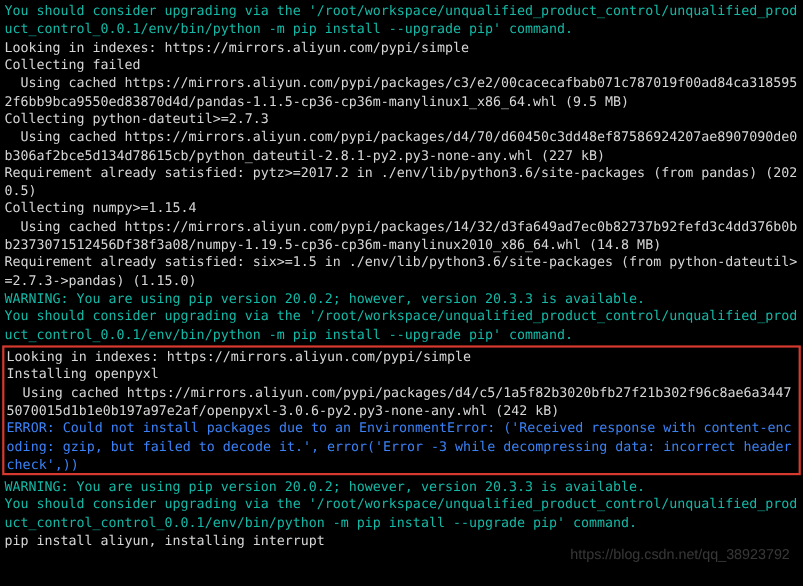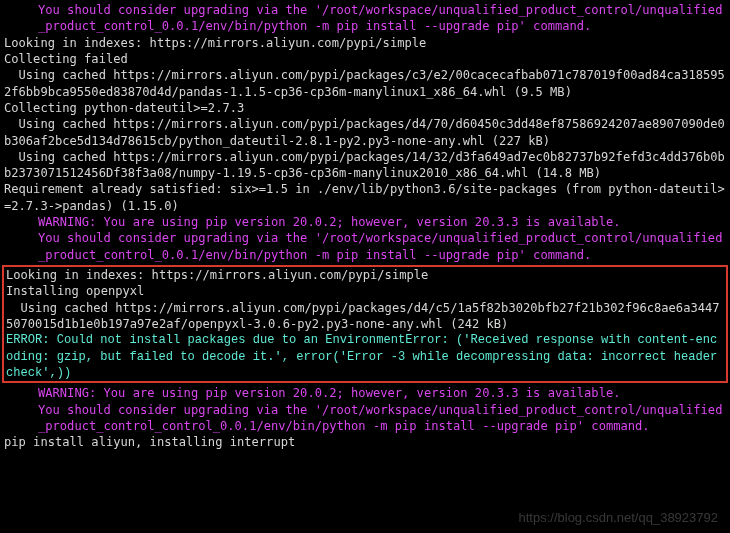--- a/index.html
+++ b/index.html
@@ -9,48 +9,50 @@
     height: 533px;
     font-family: "DejaVu Sans Mono", Consolas, monospace;
     font-size: 12.1px;
     line-height: 1.35;
     overflow: hidden;
     position: relative;
     padding: 2px 4px;
   }
   .term-line { white-space: pre-wrap; word-break: break-all; }
   .c-white  { color: #d6d6d6; }
-  .c-yellow { color: #d946ef; margin-left: 34px; }
-  .c-red    { color: #5eead4; font-family: Liberation Mono, monospace; }
+  .c-yellow { color: #14b8a6; }
+  .c-red    { color: #3b82f6; }
   .error-box {
     border: 2px solid #d63a2e;
     margin: 2px -2px;
     padding: 0 2px;
   }
   .watermark {
     position: absolute;
     right: 12px;
-    bottom: 6px;
+    bottom: 20px;
     color: rgba(220,220,220,0.25);
     font-size: 13px;
     font-family: Arial, sans-serif;
     pointer-events: none;
     margin-top: 16px;
   }
 </style>
 </head>
 <body>
 
 <div>
   <div class="term-line c-yellow">You should consider upgrading via the '/root/workspace/unqualified_product_control/unqualified_product_control_0.0.1/env/bin/python -m pip install --upgrade pip' command.</div>
   <div class="term-line c-white">Looking in indexes: https://mirrors.aliyun.com/pypi/simple</div>
   <div class="term-line c-white">Collecting failed</div>
   <div class="term-line c-white">  Using cached https://mirrors.aliyun.com/pypi/packages/c3/e2/00cacecafbab071c787019f00ad84ca3185952f6bb9bca9550ed83870d4d/pandas-1.1.5-cp36-cp36m-manylinux1_x86_64.whl (9.5 MB)</div>
   <div class="term-line c-white">Collecting python-dateutil&gt;=2.7.3</div>
   <div class="term-line c-white">  Using cached https://mirrors.aliyun.com/pypi/packages/d4/70/d60450c3dd48ef87586924207ae8907090de0b306af2bce5d134d78615cb/python_dateutil-2.8.1-py2.py3-none-any.whl (227 kB)</div>
+  <div class="term-line c-white">Requirement already satisfied: pytz&gt;=2017.2 in ./env/lib/python3.6/site-packages (from pandas) (2020.5)</div>
+  <div class="term-line c-white">Collecting numpy&gt;=1.15.4</div>
   <div class="term-line c-white">  Using cached https://mirrors.aliyun.com/pypi/packages/14/32/d3fa649ad7ec0b82737b92fefd3c4dd376b0bb2373071512456Df38f3a08/numpy-1.19.5-cp36-cp36m-manylinux2010_x86_64.whl (14.8 MB)</div>
   <div class="term-line c-white">Requirement already satisfied: six&gt;=1.5 in ./env/lib/python3.6/site-packages (from python-dateutil&gt;=2.7.3-&gt;pandas) (1.15.0)</div>
   <div class="term-line c-yellow">WARNING: You are using pip version 20.0.2; however, version 20.3.3 is available.</div>
   <div class="term-line c-yellow">You should consider upgrading via the '/root/workspace/unqualified_product_control/unqualified_product_control_0.0.1/env/bin/python -m pip install --upgrade pip' command.</div>
 
   <div class="error-box">
     <div class="term-line c-white">Looking in indexes: https://mirrors.aliyun.com/pypi/simple</div>
     <div class="term-line c-white">Installing openpyxl</div>
     <div class="term-line c-white">  Using cached https://mirrors.aliyun.com/pypi/packages/d4/c5/1a5f82b3020bfb27f21b302f96c8ae6a34475070015d1b1e0b197a97e2af/openpyxl-3.0.6-py2.py3-none-any.whl (242 kB)</div>
     <div class="term-line c-red">ERROR: Could not install packages due to an EnvironmentError: ('Received response with content-encoding: gzip, but failed to decode it.', error('Error -3 while decompressing data: incorrect header check',))</div>

